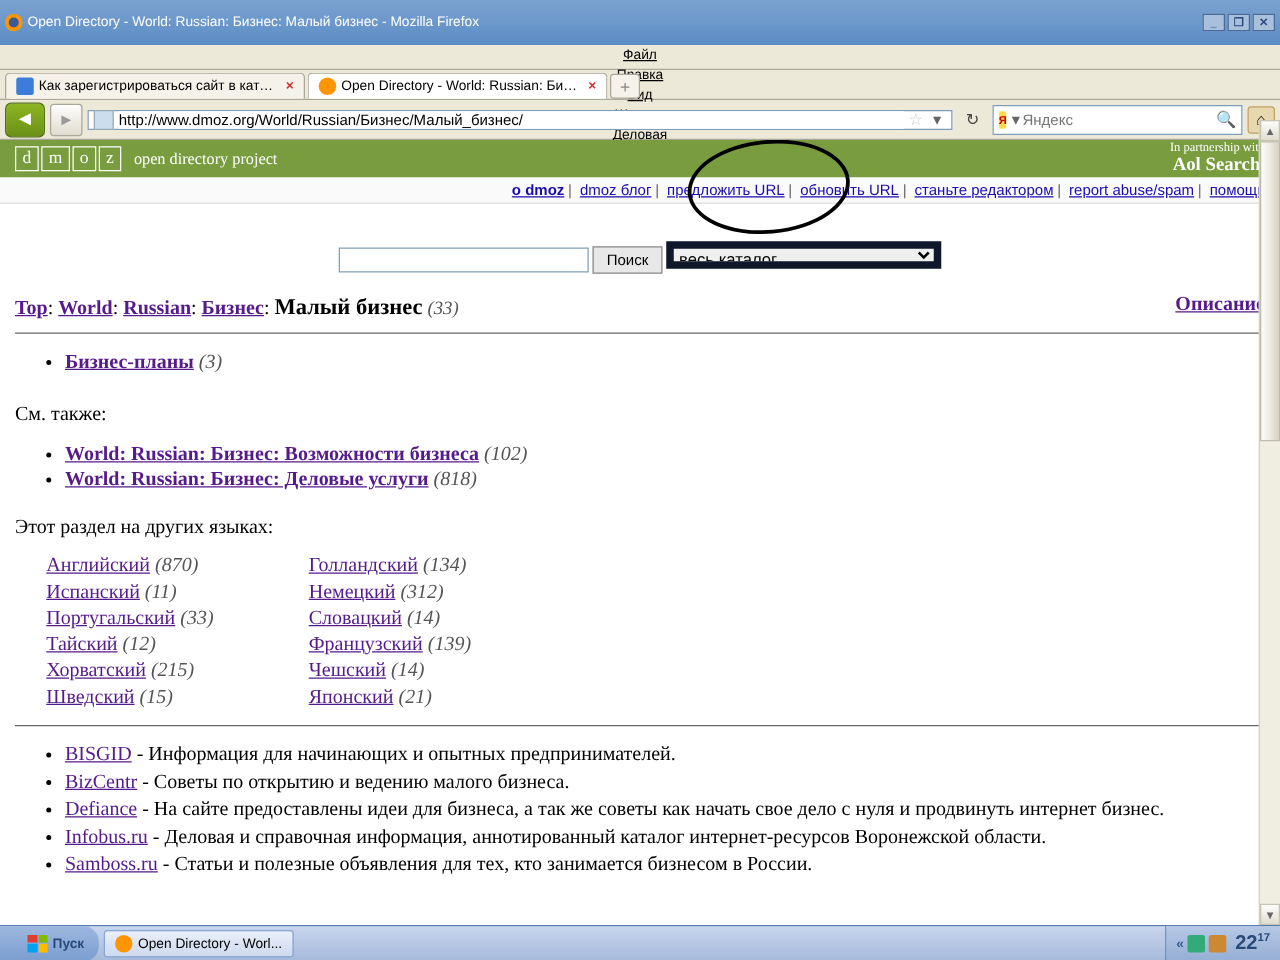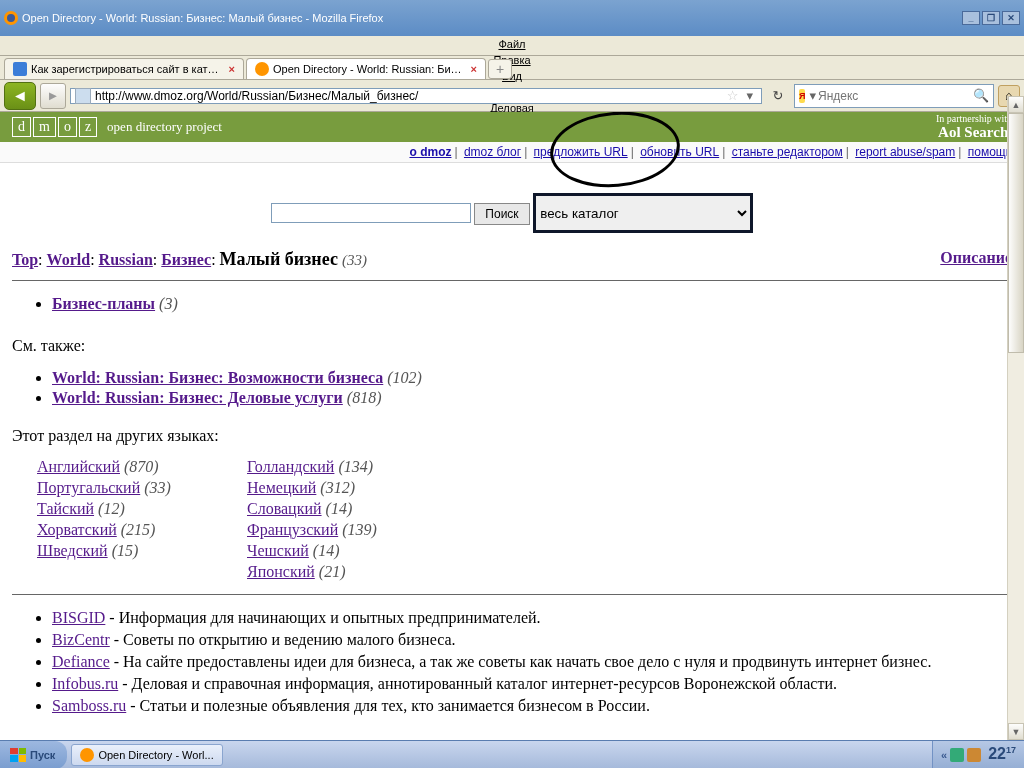--- a/index.html
+++ b/index.html
@@ -58,21 +58,21 @@
 .dmoz-links { background: #fafafa; text-align: right; padding: 3px 12px; font-size: 12px; border-bottom: 1px solid #ddd; }
 .dmoz-links a { color: #1a0dab; text-decoration: underline; }
 .dmoz-links .sep { color: #666; padding: 0 3px; }
 
 
 .circle-ann { position: absolute; top: 0px; left: 550px; width: 130px; height: 75px; border: 3px solid #000; border-radius: 50%; transform: rotate(-5deg); pointer-events: none; z-index: 10; }
 
 .search-row { text-align: center; padding: 30px 0 10px; }
 .search-row input[type="text"] { width: 200px; height: 20px; border: 1px solid #7f9db9; }
 .search-row button { height: 22px; padding: 0 10px; background: #e8e8e8; border: 1px solid #888; cursor: pointer; font-size: 12px; }
-.search-row select { height: 40px; width: 220px; border: 3px solid #0f172a; }
+.search-row select { height: 22px; width: 220px; border: 6px solid #0f172a; }
 
 .page-body { padding: 0 12px; font-family: "Times New Roman", serif; font-size: 16px; }
 .breadcrumb { margin: 6px 0 4px; }
 .breadcrumb a { color: #551a8b; font-weight: bold; text-decoration: underline; }
 .breadcrumb .current { color: #000; font-weight: bold; font-size: 18px; }
 .breadcrumb .count { color: #555; font-style: italic; font-size: 15px; }
 .desc-link { float: right; color: #551a8b; font-weight: bold; text-decoration: underline; }
 hr { border: none; border-top: 1px solid #666; margin: 10px 0; clear: both; }
 
 ul.cat { margin: 14px 0 14px 40px; }
@@ -87,21 +87,21 @@
 .lang-col { width: 210px; }
 .lang-col div { margin: 3px 0; }
 .lang-col a { color: #551a8b; text-decoration: underline; }
 
 ul.sites { margin: 14px 0 0 40px; }
 ul.sites li { margin: 4px 0; }
 ul.sites a { color: #551a8b; text-decoration: underline; }
 
 
 .taskbar { position: absolute; bottom: 0; left: 0; right: 0; height: 28px; background: linear-gradient(#c9d6ee, #a6badb); border-top: 1px solid #5a7db0; display: flex; align-items: center; font-size: 11px; }
-.start { height: 28px; background: linear-gradient(#9db8e0,#7a9dcf); padding: 0 12px 0 10px; display: flex; align-items: center; font-weight: bold; color: #2a4a7a; border-radius: 0 12px 12px 0; cursor: pointer; }
+.start { height: 28px; background: linear-gradient(#9db8e0,#7a9dcf); padding: 0 12px 0 22px; display: flex; align-items: center; font-weight: bold; color: #2a4a7a; border-radius: 0 12px 12px 0; cursor: pointer; }
 .start .win { width: 16px; height: 14px; margin-right: 4px; display: grid; grid-template: 1fr 1fr / 1fr 1fr; gap: 1px; }
 .start .win span:nth-child(1){background:#e03c31}.start .win span:nth-child(2){background:#7eba00}.start .win span:nth-child(3){background:#00a1f1}.start .win span:nth-child(4){background:#ffbb00}
 .task-item { height: 22px; background: linear-gradient(#eaf0fb,#cdd9ef); border: 1px solid #8aa5cf; border-radius: 3px; padding: 0 8px; margin-left: 4px; display: flex; align-items: center; cursor: pointer; }
 .task-item .favicon { width: 14px; height: 14px; margin-right: 4px; background: #ff9500; border-radius: 50%; }
 .tray { margin-left: auto; height: 28px; background: linear-gradient(#b6c8e5,#95aed4); border-left: 1px solid #7292c4; padding: 0 8px; display: flex; align-items: center; gap: 3px; }
 .tray .chev { color: #3a5a90; font-weight: bold; cursor: pointer; }
 .tray .ic { width: 14px; height: 14px; border-radius: 2px; }
 .tray .clock { color: #2a4a7a; font-weight: bold; font-size: 16px; margin-left: 4px; }
 .tray .clock sup { font-size: 9px; }
 
@@ -218,20 +218,21 @@
     </ul>
     <div class="seealso">См. также:</div>
     <ul class="cat">
       <li><a href="#">World: Russian: Бизнес: Возможности бизнеса</a> <span class="cnt">(102)</span></li>
       <li><a href="#">World: Russian: Бизнес: Деловые услуги</a> <span class="cnt">(818)</span></li>
     </ul>
     <div class="langs-title">Этот раздел на других языках:</div>
     <div class="lang-cols">
       <div class="lang-col">
         <div><a href="#">Английский</a> <span class="cnt">(870)</span></div>
+        <div><a href="#">Испанский</a> <span class="cnt">(11)</span></div>
         <div><a href="#">Португальский</a> <span class="cnt">(33)</span></div>
         <div><a href="#">Тайский</a> <span class="cnt">(12)</span></div>
         <div><a href="#">Хорватский</a> <span class="cnt">(215)</span></div>
         <div><a href="#">Шведский</a> <span class="cnt">(15)</span></div>
       </div>
       <div class="lang-col">
         <div><a href="#">Голландский</a> <span class="cnt">(134)</span></div>
         <div><a href="#">Немецкий</a> <span class="cnt">(312)</span></div>
         <div><a href="#">Словацкий</a> <span class="cnt">(14)</span></div>
         <div><a href="#">Французский</a> <span class="cnt">(139)</span></div>

